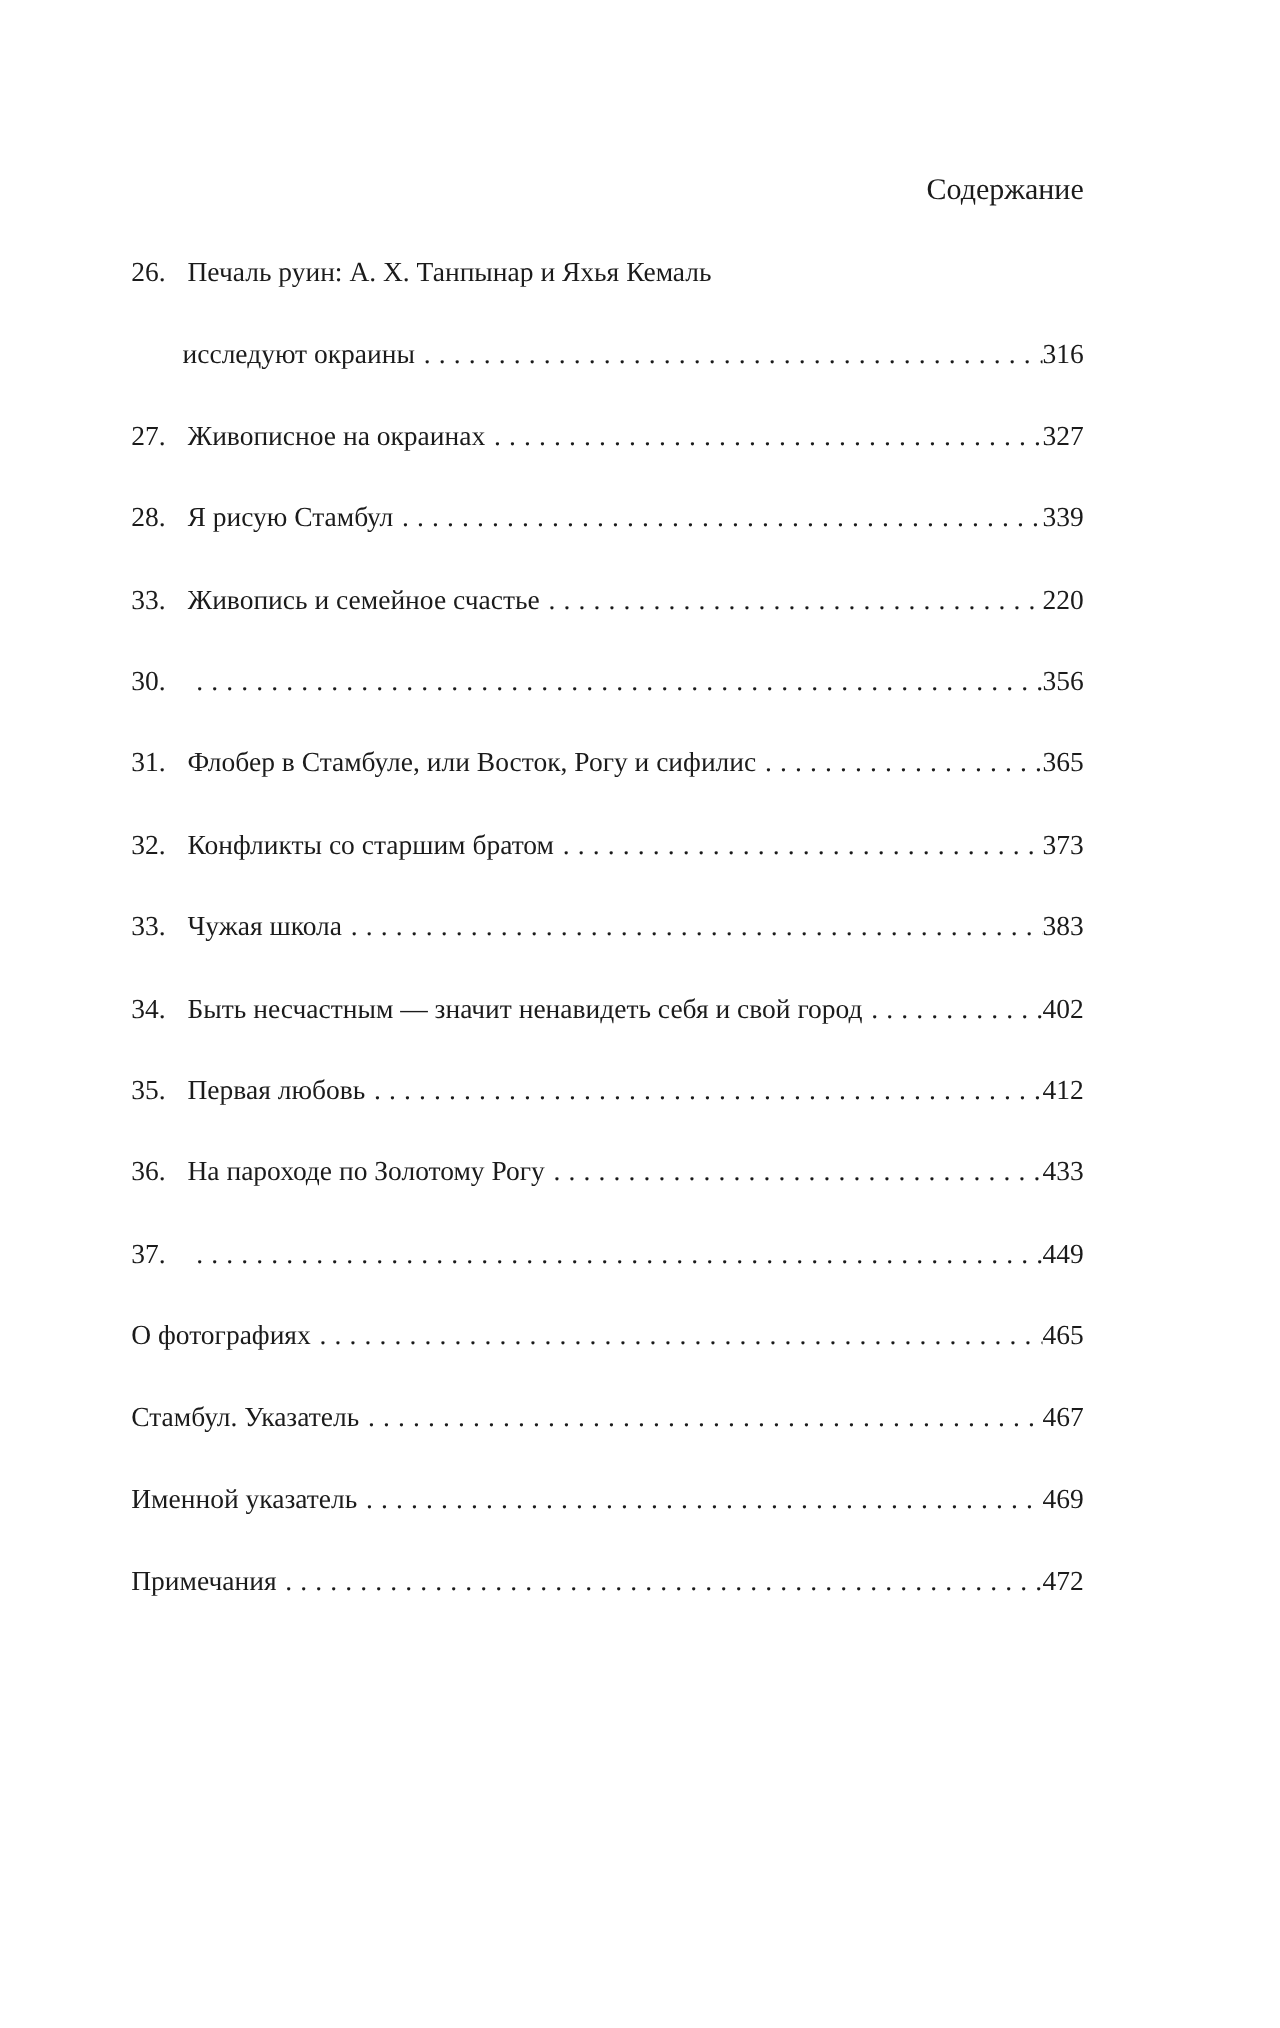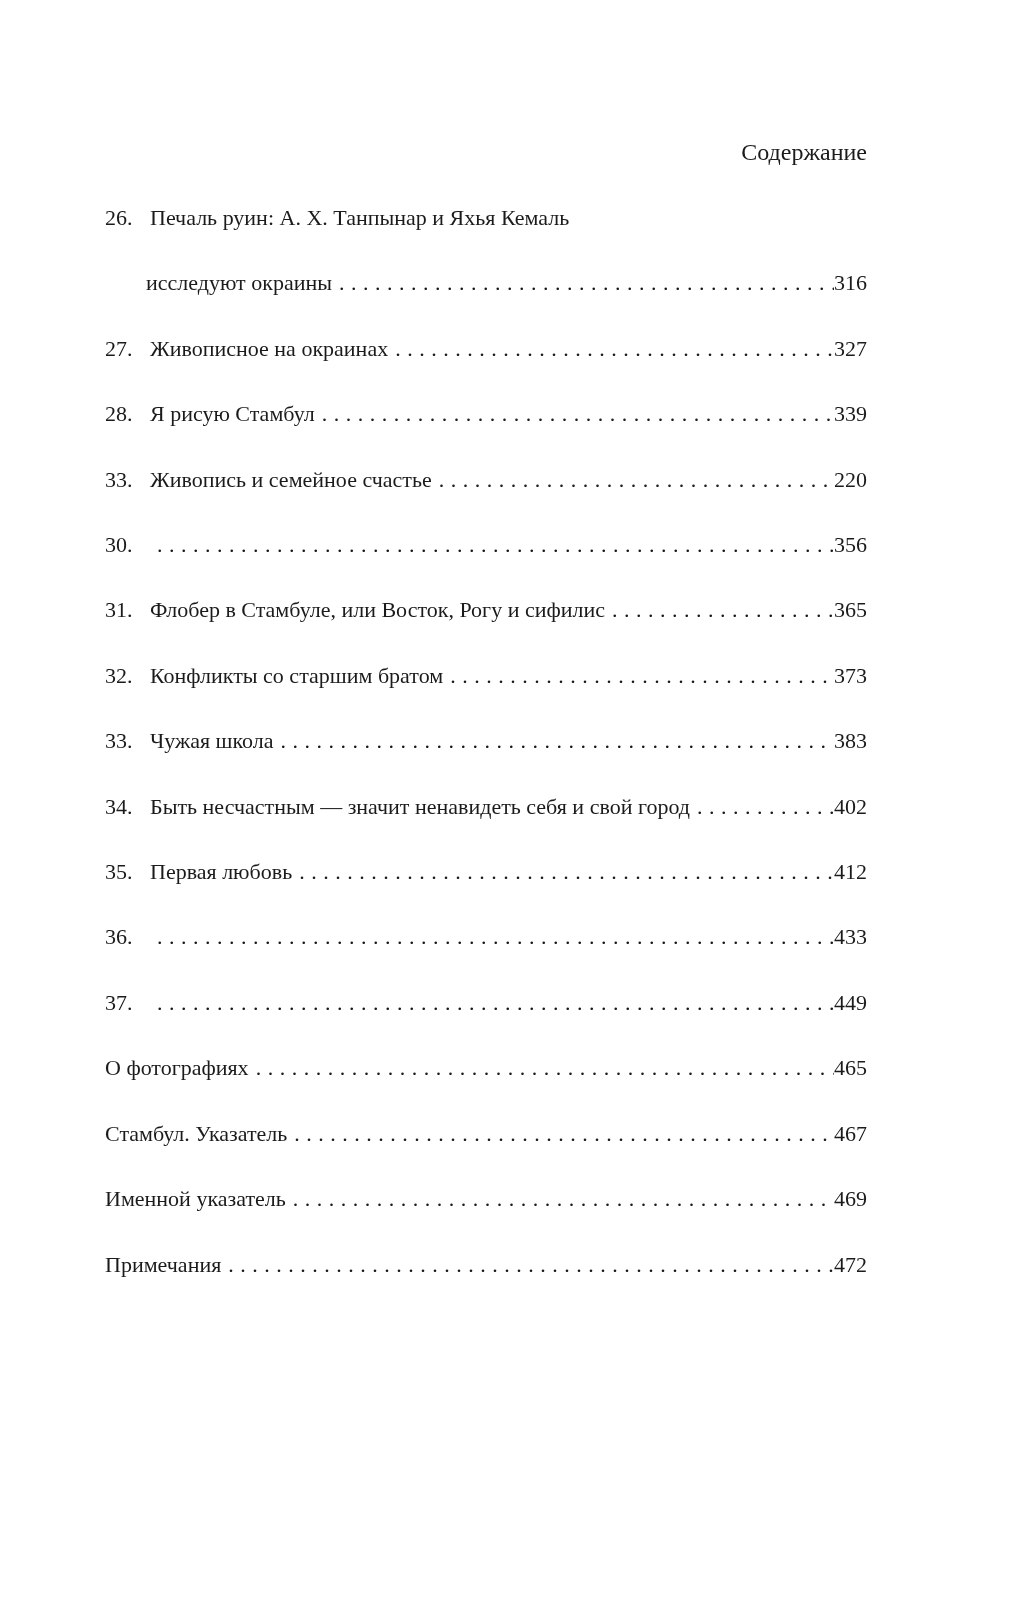--- a/index.html
+++ b/index.html
@@ -145,20 +145,21 @@
         <div class="toc-line">
           <span class="toc-num">35.</span>
           <span class="toc-title">Первая любовь</span>
           <span class="dots">. . . . . . . . . . . . . . . . . . . . . . . . . . . . . . . . . . . . . . . . . . . . . . . . . . . . . . . . . . . . . . . . . . . . . . . . . . . . . . . . . . . . . . . . . . . . . . . . . . . . </span>
           <span class="toc-page">412</span>
         </div>
       </div>
       <div class="toc-entry">
         <div class="toc-line">
           <span class="toc-num">36.</span>
+          <span class="toc-title">На пароходе по Золотому Рогу</span>
           <span class="dots">. . . . . . . . . . . . . . . . . . . . . . . . . . . . . . . . . . . . . . . . . . . . . . . . . . . . . . . . . . . . . . . . . . . . . . . . . . . . . . . . . . . . . . . . . . . . . . . . . . . . </span>
           <span class="toc-page">433</span>
         </div>
       </div>
       <div class="toc-entry">
         <div class="toc-line">
           <span class="toc-num">37.</span>
           <span class="dots">. . . . . . . . . . . . . . . . . . . . . . . . . . . . . . . . . . . . . . . . . . . . . . . . . . . . . . . . . . . . . . . . . . . . . . . . . . . . . . . . . . . . . . . . . . . . . . . . . . . . </span>
           <span class="toc-page">449</span>
         </div>

